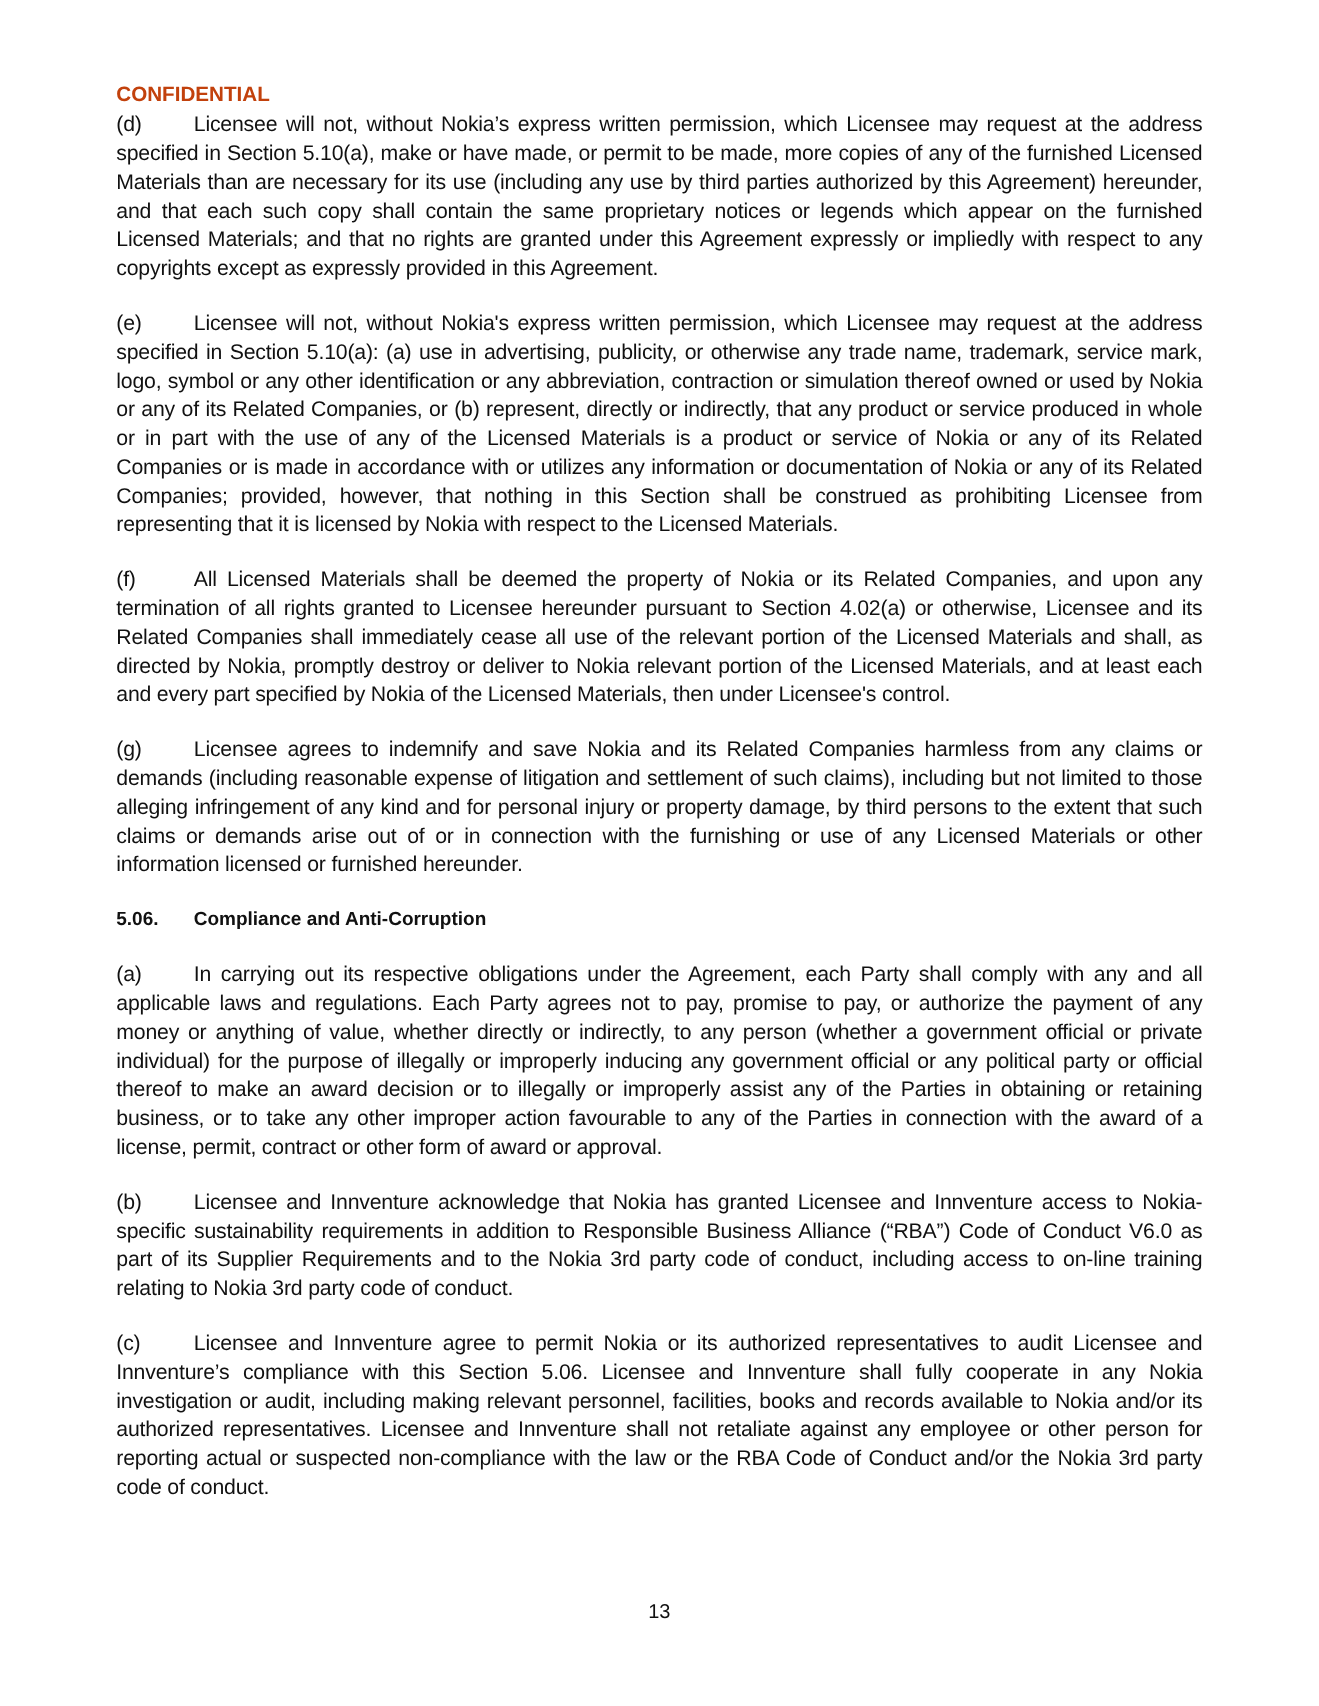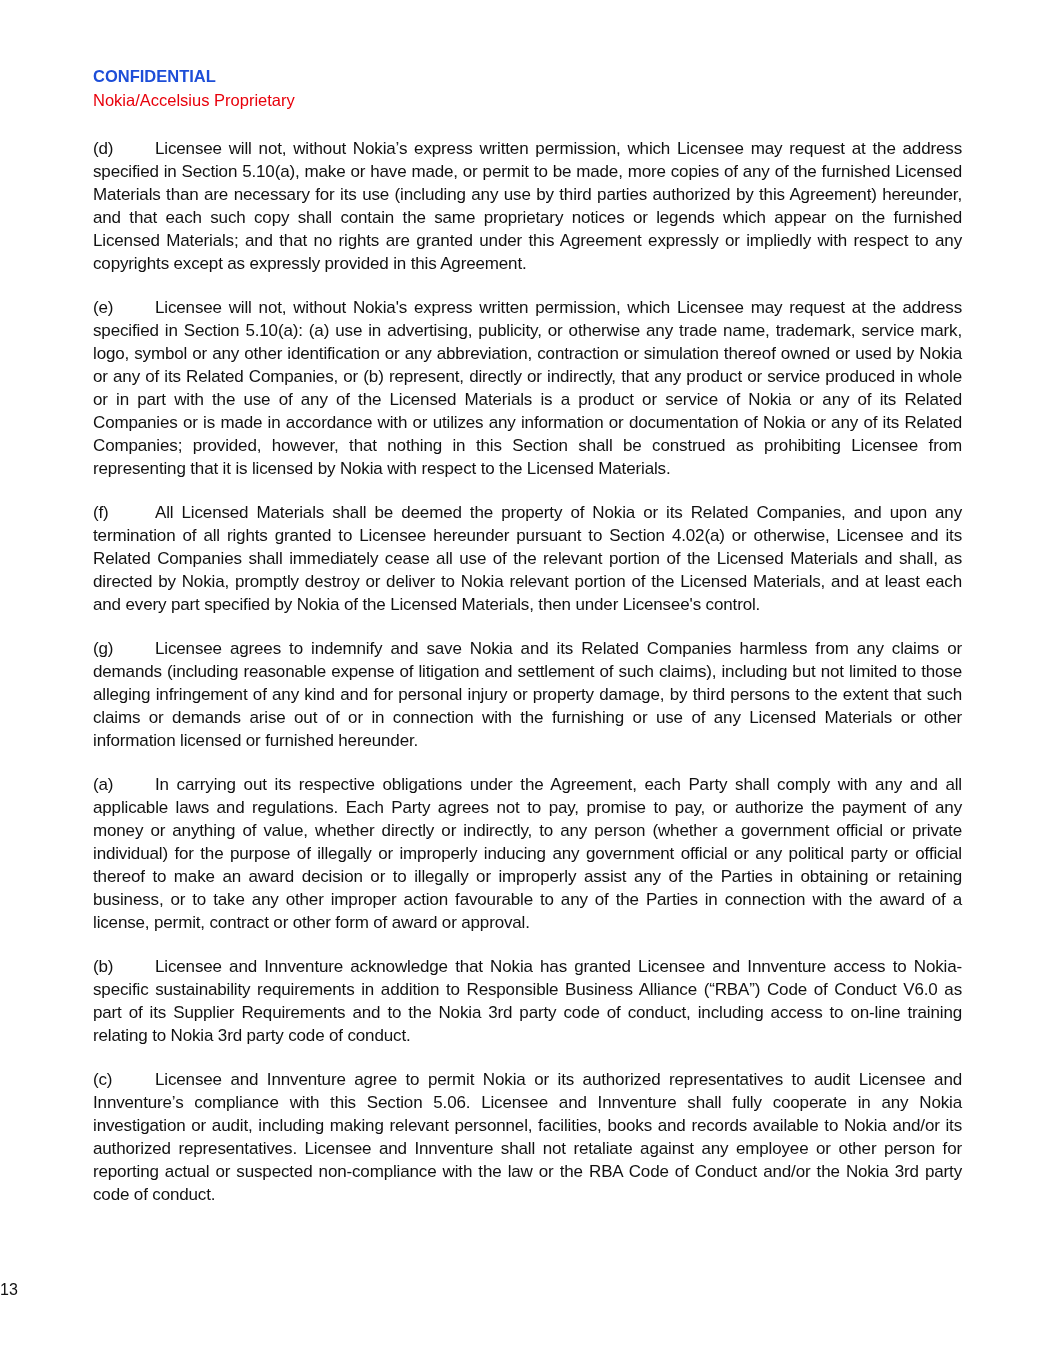--- a/index.html
+++ b/index.html
@@ -15,21 +15,21 @@
       font-family: "Liberation Sans", "DejaVu Sans", sans-serif;
       color: #111111;
     }
     .page {
       position: absolute;
       left: 93px;
       top: 64px;
       width: 869px;
     }
     .header-confidential {
-      color: #1d4ed8;
+      color: #c2410c;
       font-weight: bold;
       font-size: 16.5px;
       line-height: 24px;
       margin: 0;
     }
     .header-proprietary {
       color: #e8000b;
       font-size: 16.5px;
       line-height: 24px;
       margin: 0 0 25px 0;
@@ -53,40 +53,40 @@
     }
     .section-heading .num {
       display: inline-block;
       width: 62px;
     }
     .page-number {
       position: absolute;
       top: 1279px;
       left: 0;
       width: 1055px;
-      text-align: left;
+      text-align: center;
       font-size: 16px;
       line-height: 22px;
     }
   </style>
 </head>
 <body>
 
 <div class="page">
   <p class="header-confidential">CONFIDENTIAL</p>
-  <p class="header-proprietary">Nokia/Accelsius Proprietary</p>
 
   <p class="para"><span class="label">(d)</span><span>Licensee will not, without Nokia’s express written permission, which Licensee may request at the address specified in Section 5.10(a), make or have made, or permit to be made, more copies of any of the furnished Licensed Materials than are necessary for its use (including any use by third parties authorized by this Agreement) hereunder, and that each such copy shall contain the same proprietary notices or legends which appear on the furnished Licensed Materials; and that no rights are granted under this Agreement expressly or impliedly with respect to any copyrights except as expressly provided in this Agreement.</span></p>
 
   <p class="para"><span class="label">(e)</span><span>Licensee will not, without Nokia's express written permission, which Licensee may request at the address specified in Section 5.10(a): (a) use in advertising, publicity, or otherwise any trade name, trademark, service mark, logo, symbol or any other identification or any abbreviation, contraction or simulation thereof owned or used by Nokia or any of its Related Companies, or (b) represent, directly or indirectly, that any product or service produced in whole or in part with the use of any of the Licensed Materials is a product or service of Nokia or any of its Related Companies or is made in accordance with or utilizes any information or documentation of Nokia or any of its Related Companies; provided, however, that nothing in this Section shall be construed as prohibiting Licensee from representing that it is licensed by Nokia with respect to the Licensed Materials.</span></p>
 
   <p class="para"><span class="label">(f)</span><span>All Licensed Materials shall be deemed the property of Nokia or its Related Companies, and upon any termination of all rights granted to Licensee hereunder pursuant to Section 4.02(a) or otherwise, Licensee and its Related Companies shall immediately cease all use of the relevant portion of the Licensed Materials and shall, as directed by Nokia, promptly destroy or deliver to Nokia relevant portion of the Licensed Materials, and at least each and every part specified by Nokia of the Licensed Materials, then under Licensee's control.</span></p>
 
   <p class="para"><span class="label">(g)</span><span>Licensee agrees to indemnify and save Nokia and its Related Companies harmless from any claims or demands (including reasonable expense of litigation and settlement of such claims), including but not limited to those alleging infringement of any kind and for personal injury or property damage, by third persons to the extent that such claims or demands arise out of or in connection with the furnishing or use of any Licensed Materials or other information licensed or furnished hereunder.</span></p>
 
+  <p class="section-heading"><span class="num">5.06.</span><span>Compliance and Anti-Corruption</span></p>
 
   <p class="para"><span class="label">(a)</span><span>In carrying out its respective obligations under the Agreement, each Party shall comply with any and all applicable laws and regulations. Each Party agrees not to pay, promise to pay, or authorize the payment of any money or anything of value, whether directly or indirectly, to any person (whether a government official or private individual) for the purpose of illegally or improperly inducing any government official or any political party or official thereof to make an award decision or to illegally or improperly assist any of the Parties in obtaining or retaining business, or to take any other improper action favourable to any of the Parties in connection with the award of a license, permit, contract or other form of award or approval.</span></p>
 
   <p class="para"><span class="label">(b)</span><span>Licensee and Innventure acknowledge that Nokia has granted Licensee and Innventure access to Nokia-specific sustainability requirements in addition to Responsible Business Alliance (“RBA”) Code of Conduct V6.0  as part of its Supplier Requirements and to the Nokia 3rd party code of conduct, including access to on-line training relating to Nokia 3rd party code of conduct.</span></p>
 
   <p class="para"><span class="label">(c)</span><span>Licensee and Innventure agree to permit Nokia or its authorized representatives to audit Licensee and Innventure’s compliance with this Section 5.06. Licensee and Innventure shall fully cooperate in any Nokia investigation or audit, including making relevant personnel, facilities, books and records available to Nokia and/or its authorized representatives. Licensee and Innventure shall not retaliate against any employee or other person for reporting actual or suspected non-compliance with the law or the RBA Code of Conduct and/or the Nokia 3rd party code of conduct.</span></p>
 </div>
 
 <div class="page-number">13</div>
 

